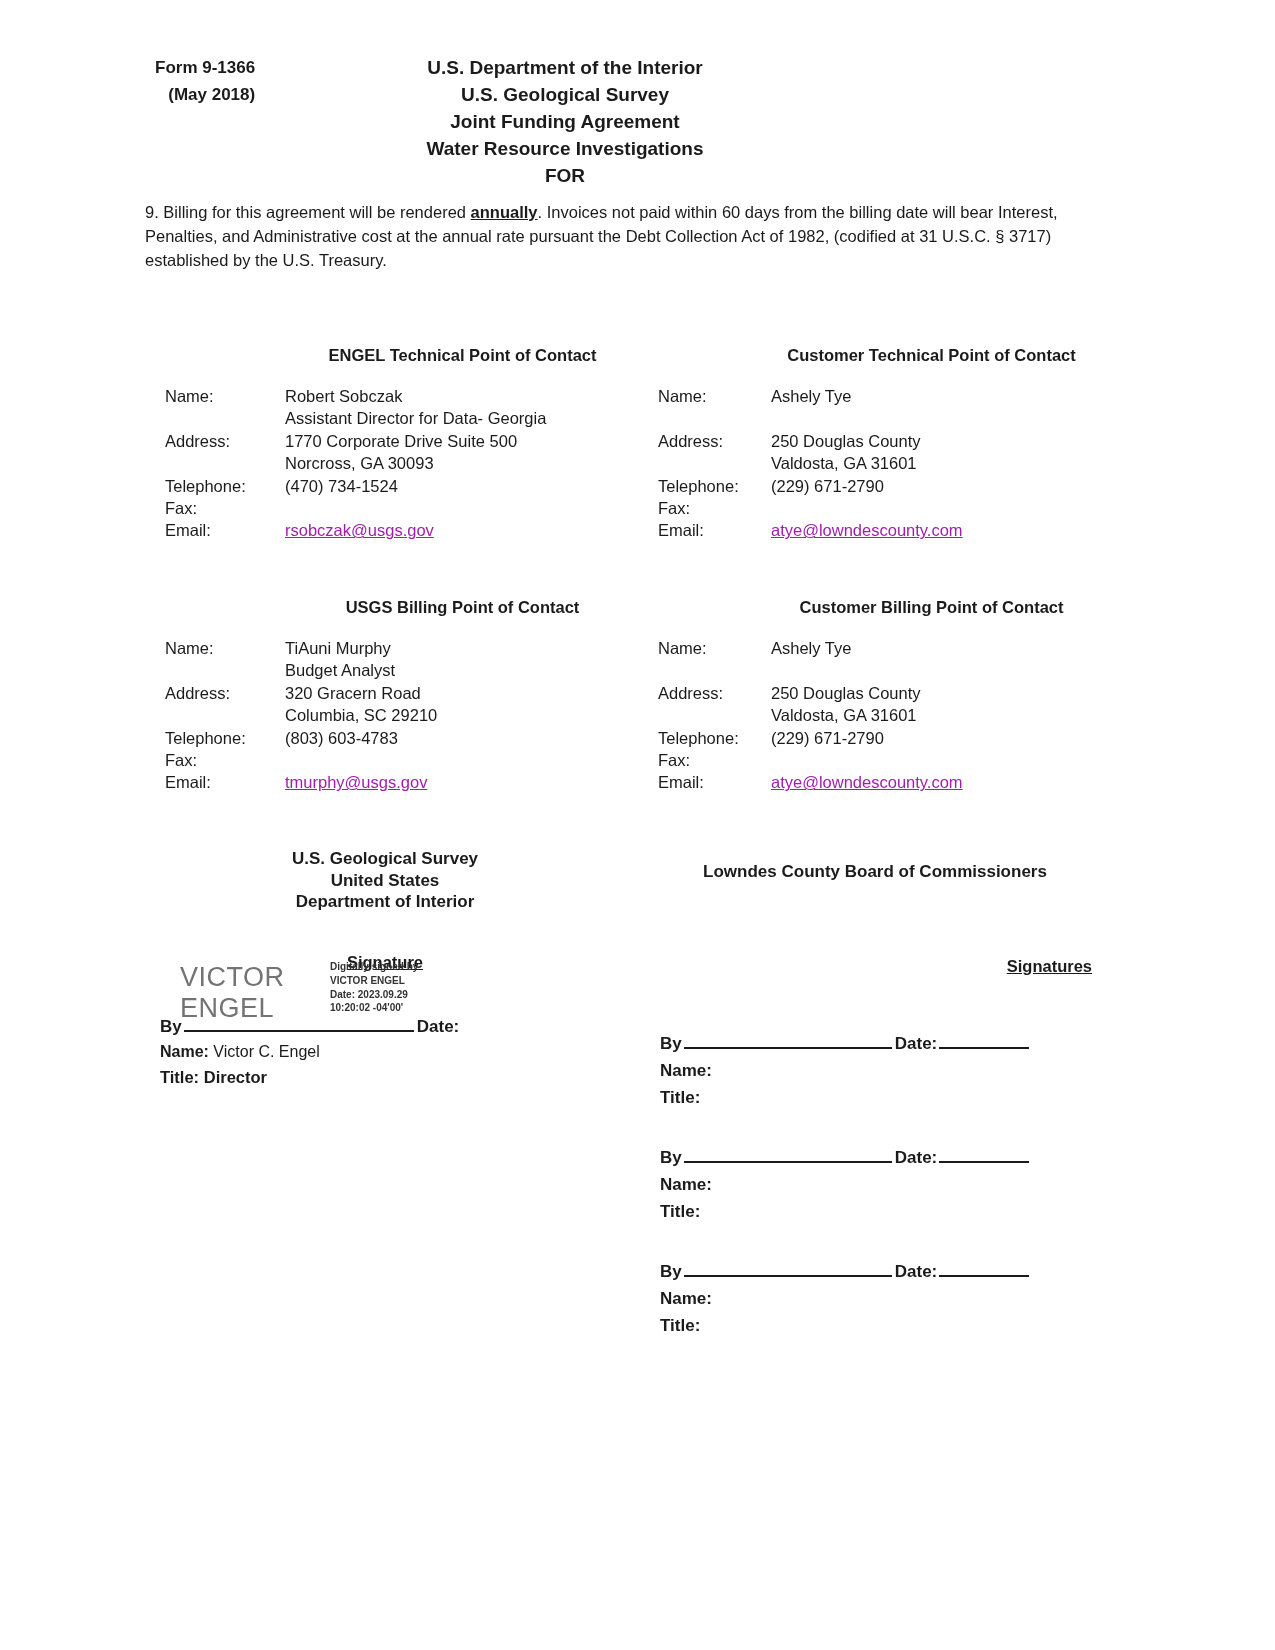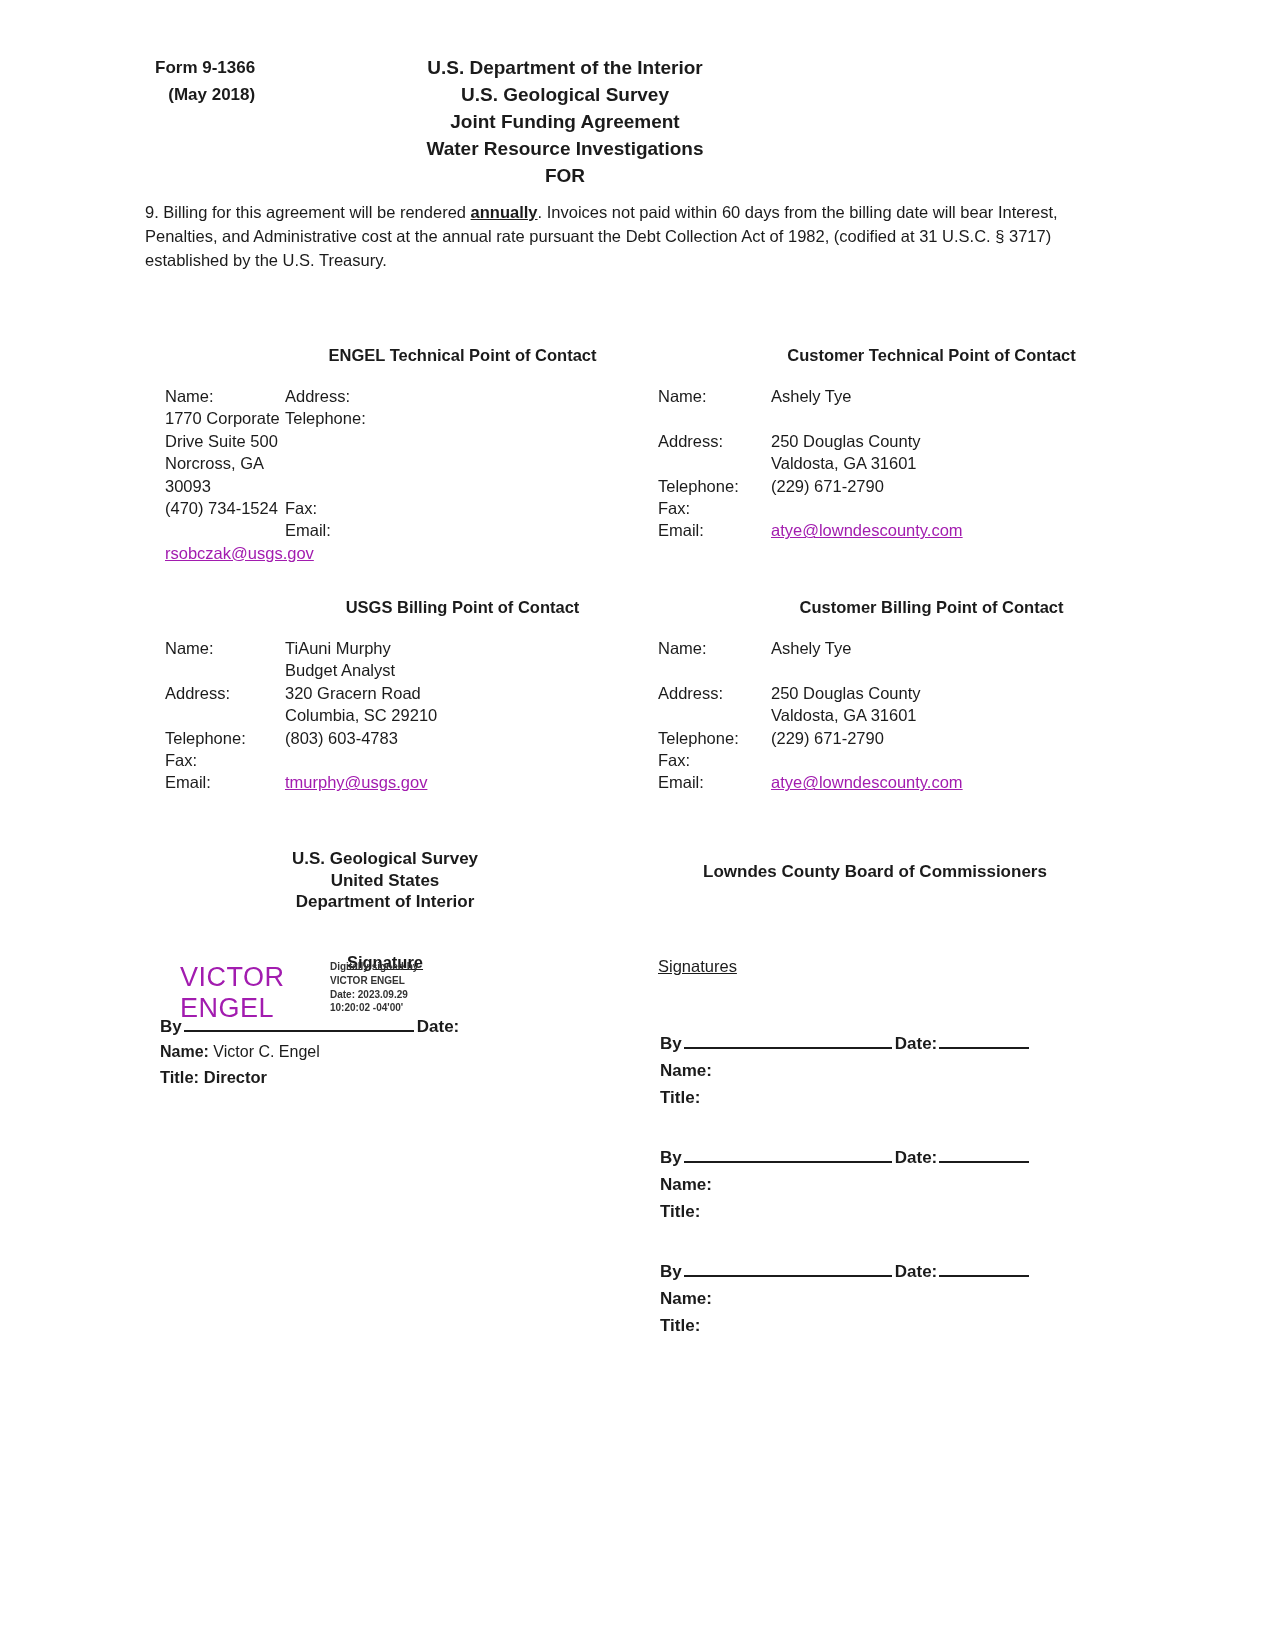--- a/index.html
+++ b/index.html
@@ -60,21 +60,21 @@
   }
 
   
   .sig-heading-left {
     position: absolute; left: 240px; top: 953px; width: 290px;
     text-align: center; font-weight: 700; font-size: 16.5px;
     text-decoration: underline;
   }
   .stamp-name {
     position: absolute; left: 180px; top: 962px;
-    font-size: 27px; line-height: 31px; color: #a21caf; letter-spacing: 0.5px;
+    font-size: 27px; line-height: 31px; color: #737373; letter-spacing: 0.5px;
   }
   .stamp-details {
     position: absolute; left: 330px; top: 960px;
     font-size: 10px; line-height: 13.8px; color: #333333; font-weight: bold;
   }
   .by-line-left { position: absolute; left: 160px; top: 1014px; font-size: 17px; }
   .name-line-left { position: absolute; left: 160px; top: 1043px; font-size: 16px; }
   .title-line-left { position: absolute; left: 160px; top: 1068px; font-size: 16.5px; }
 
   .sig-line {
@@ -82,21 +82,21 @@
     border-bottom: 2px solid #1b1b1b;
     margin: 0 3px 0 2px;
   }
   .w230 { width: 230px; }
   .w208 { width: 208px; }
   .w90  { width: 90px; }
 
   
   .sig-heading-right {
     position: absolute; left: 658px; top: 957px; width: 434px;
-    text-align: left; font-weight: 400; font-size: 16.5px;
+    text-align: right; font-weight: 700; font-size: 16.5px;
     text-decoration: underline;
   }
   .sig-blocks { position: absolute; left: 660px; top: 1016px; width: 434px; font-size: 17px; }
   .sig-block { margin-top: 33px; }
   .sig-block:first-child { margin-top: 14px; }
   .sig-block > div { line-height: 27px; min-height: 27px; }
 </style>
 </head>
 <body>
 
@@ -113,20 +113,24 @@
     <div>Water Resource Investigations</div>
     <div>FOR</div>
   </div>
 
   <p class="clause"><span>9. Billing for this agreement will be rendered </span><span class="em-annually">annually</span><span>.  Invoices not paid within 60 days from the billing date will bear Interest, Penalties, and Administrative cost at the annual rate pursuant the Debt Collection Act of 1982, (codified at 31 U.S.C. § 3717) established by the U.S. Treasury.</span></p>
 
   <section class="cb cb-0">
     <h2 class="contact-heading">ENGEL Technical Point of Contact</h2>
     <div class="contact-grid">
       <div class="cell">Name:</div>
+      <div class="cell two-line">
+        <div>Robert Sobczak</div>
+        <div>Assistant Director for Data- Georgia</div>
+      </div>
       <div class="cell">Address:</div>
       <div class="cell two-line">
         <div>1770 Corporate Drive Suite 500</div>
         <div>Norcross, GA 30093</div>
       </div>
       <div class="cell">Telephone:</div>
       <div class="cell">(470) 734-1524</div>
       <div class="cell">Fax:</div>
       <div class="cell"></div>
       <div class="cell">Email:</div>

